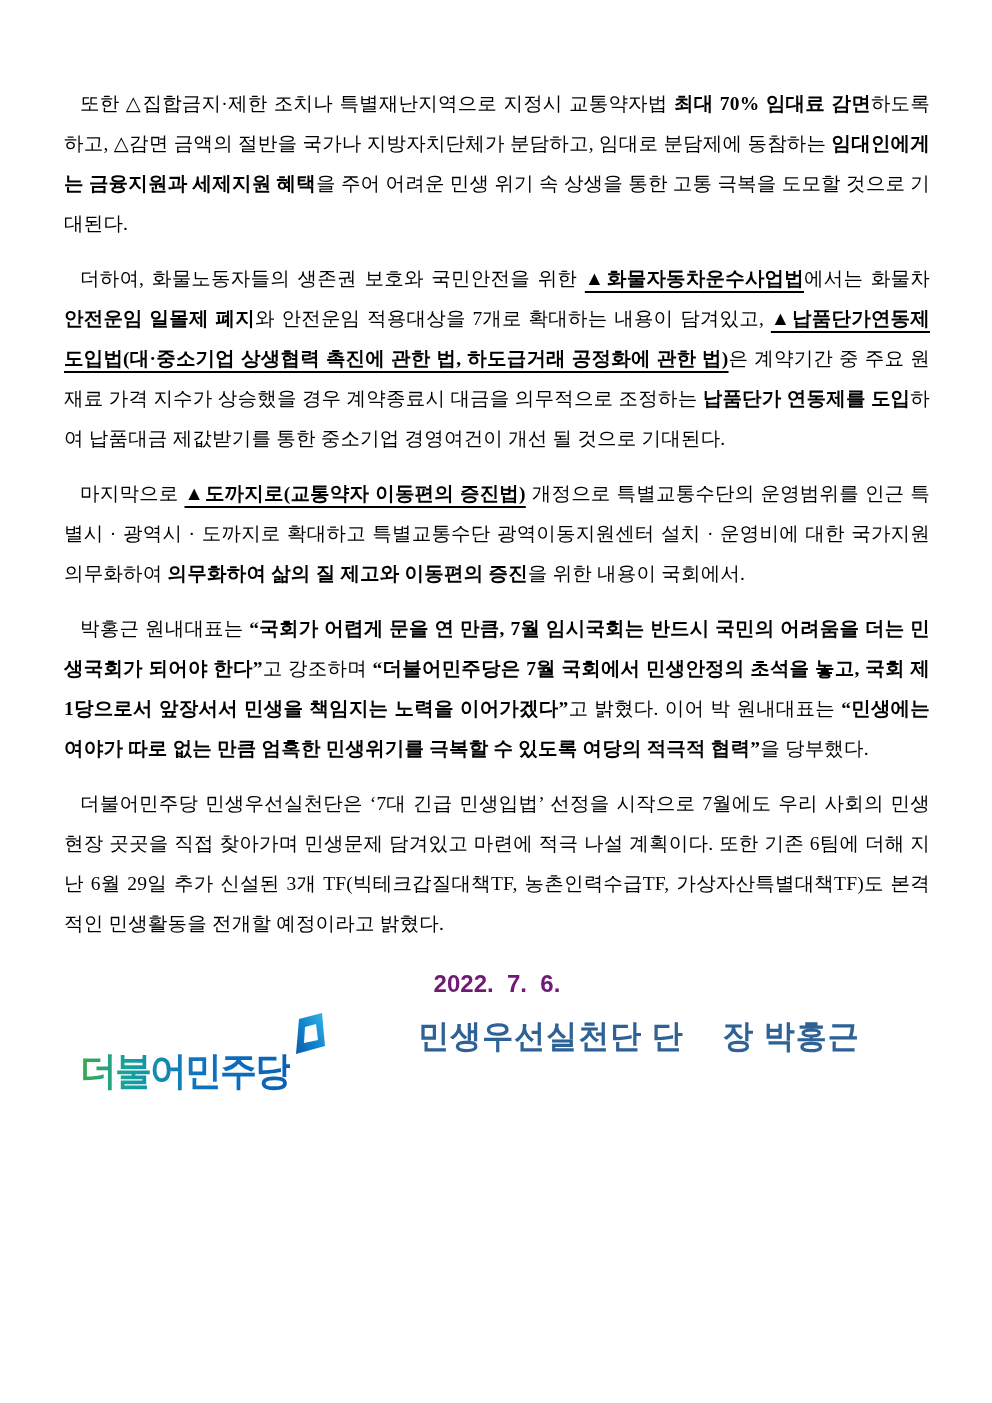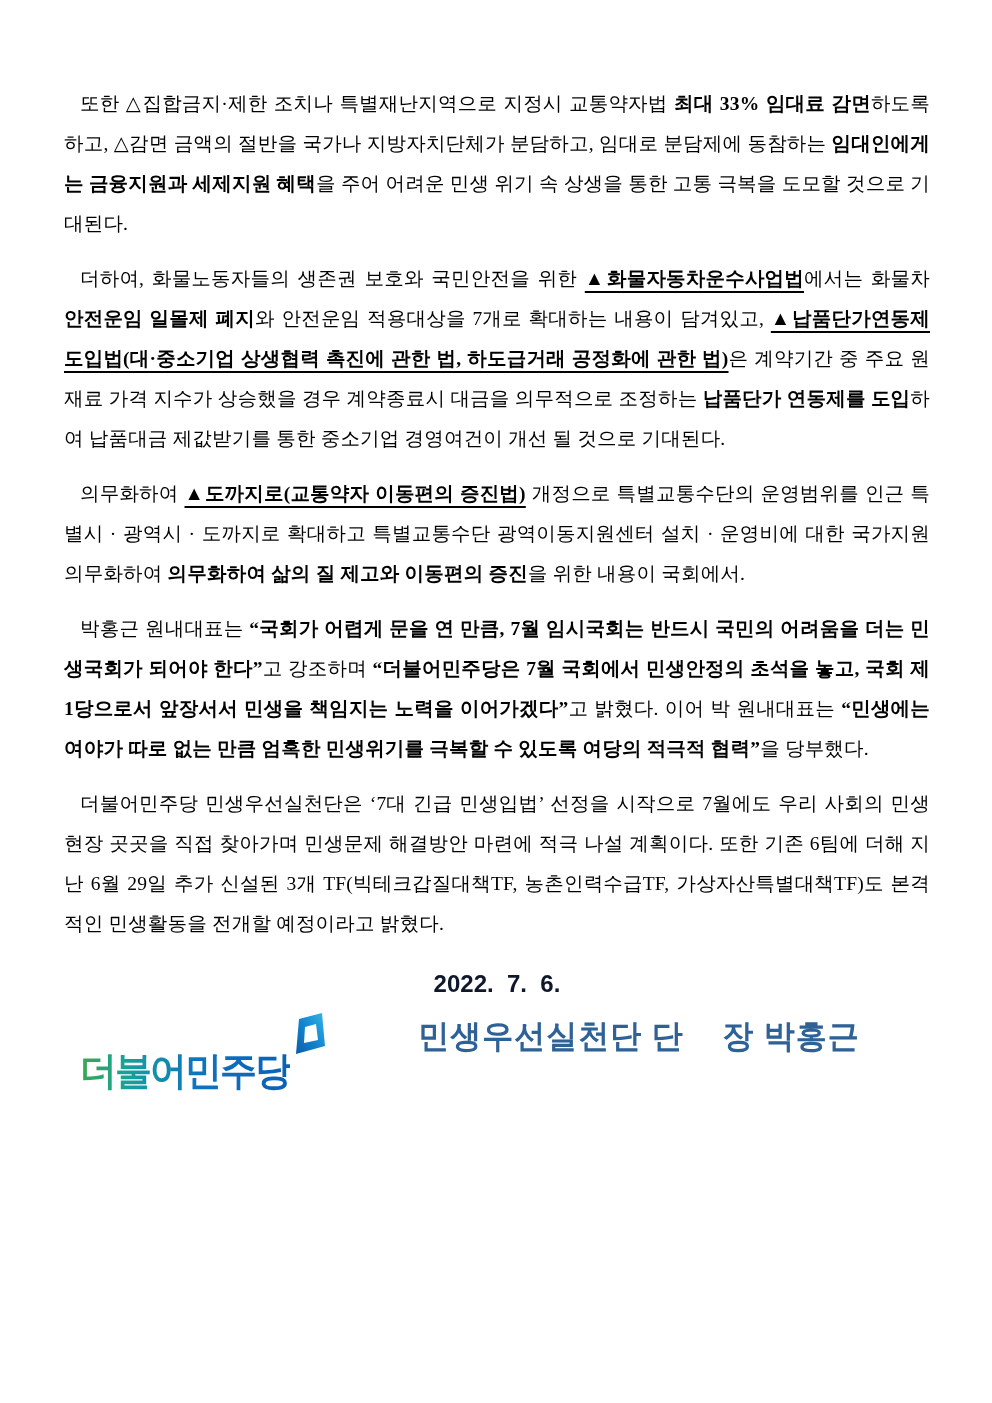--- a/index.html
+++ b/index.html
@@ -34,21 +34,21 @@
   .seg.underline {
     text-decoration: underline;
     text-decoration-thickness: 1.5px;
     text-underline-offset: 6px;
   }
   .date-line {
     text-align: center;
     font-family: "Liberation Sans", "DejaVu Sans", sans-serif;
     font-weight: bold;
     font-size: 24px;
-    color: #0f172a;
+    color: #701a75;
     margin: 26px 0 18px 0;
     white-space: pre;
   }
   .footer {
     display: flex;
     align-items: flex-start;
     margin-top: 14px;
     padding-left: 16px;
   }
   .logo {
@@ -85,25 +85,25 @@
     white-space: pre;
     transform: scaleY(1.04);
   }
 </style>
 </head>
 <body>
 
 <div class="doc">
 
   <div>
-      <p class="para"><span class="seg">또한 △집합금지·제한 조치나 특별재난지역으로 지정시 교통약자법 </span><span class="seg bold">최대 33% 임대료 감면</span><span class="seg">하도록 하고, △감면 금액의 절반을 국가나 지방자치단체가 분담하고, 임대로 분담제에 동참하는 </span><span class="seg bold">임대인에게는 금융지원과 세제지원 혜택</span><span class="seg">을 주어 어려운 민생 위기 속 상생을 통한 고통 극복을 도모할 것으로 기대된다.</span></p>
+      <p class="para"><span class="seg">또한 △집합금지·제한 조치나 특별재난지역으로 지정시 교통약자법 </span><span class="seg bold">최대 70% 임대료 감면</span><span class="seg">하도록 하고, △감면 금액의 절반을 국가나 지방자치단체가 분담하고, 임대로 분담제에 동참하는 </span><span class="seg bold">임대인에게는 금융지원과 세제지원 혜택</span><span class="seg">을 주어 어려운 민생 위기 속 상생을 통한 고통 극복을 도모할 것으로 기대된다.</span></p>
       <p class="para"><span class="seg">더하여, 화물노동자들의 생존권 보호와 국민안전을 위한 </span><span class="seg bold underline">▲화물자동차운수사업법</span><span class="seg">에서는 화물차 </span><span class="seg bold">안전운임 일몰제 폐지</span><span class="seg">와 안전운임 적용대상을 7개로 확대하는 내용이 담겨있고, </span><span class="seg bold underline">▲납품단가연동제 도입법(대·중소기업 상생협력 촉진에 관한 법, 하도급거래 공정화에 관한 법)</span><span class="seg">은 계약기간 중 주요 원재료 가격 지수가 상승했을 경우 계약종료시 대금을 의무적으로 조정하는 </span><span class="seg bold">납품단가 연동제를 도입</span><span class="seg">하여 납품대금 제값받기를 통한 중소기업 경영여건이 개선 될 것으로 기대된다.</span></p>
-      <p class="para"><span class="seg">의무화하여 </span><span class="seg bold underline">▲도까지로(교통약자 이동편의 증진법)</span><span class="seg"> 개정으로 특별교통수단의 운영범위를 인근 특별시 · 광역시 · 도까지로 확대하고 특별교통수단 광역이동지원센터 설치 · 운영비에 대한 국가지원 의무화하여 </span><span class="seg bold">의무화하여 삶의 질 제고와 이동편의 증진</span><span class="seg">을 위한 내용이 국회에서.</span></p>
+      <p class="para"><span class="seg">마지막으로 </span><span class="seg bold underline">▲도까지로(교통약자 이동편의 증진법)</span><span class="seg"> 개정으로 특별교통수단의 운영범위를 인근 특별시 · 광역시 · 도까지로 확대하고 특별교통수단 광역이동지원센터 설치 · 운영비에 대한 국가지원 의무화하여 </span><span class="seg bold">의무화하여 삶의 질 제고와 이동편의 증진</span><span class="seg">을 위한 내용이 국회에서.</span></p>
       <p class="para"><span class="seg">박홍근 원내대표는 </span><span class="seg bold">“국회가 어렵게 문을 연 만큼, 7월 임시국회는 반드시 국민의 어려움을 더는 민생국회가 되어야 한다”</span><span class="seg">고 강조하며 </span><span class="seg bold">“더불어민주당은 7월 국회에서 민생안정의 초석을 놓고, 국회 제1당으로서 앞장서서 민생을 책임지는 노력을 이어가겠다”</span><span class="seg">고 밝혔다. 이어 박 원내대표는 </span><span class="seg bold">“민생에는 여야가 따로 없는 만큼 엄혹한 민생위기를 극복할 수 있도록 여당의 적극적 협력”</span><span class="seg">을 당부했다.</span></p>
-      <p class="para"><span class="seg">더불어민주당 민생우선실천단은 ‘7대 긴급 민생입법’ 선정을 시작으로 7월에도 우리 사회의 민생 현장 곳곳을 직접 찾아가며 민생문제 해결방안 마련에 적극 나설 계획이다. 또한 기존 6팀에 더해 지난 6월 29일 추가 신설된 3개 TF(빅테크갑질대책TF, 농촌인력수급TF, 가상자산특별대책TF)도 본격적인 민생활동을 전개할 예정이라고 밝혔다.</span></p>
+      <p class="para"><span class="seg">더불어민주당 민생우선실천단은 ‘7대 긴급 민생입법’ 선정을 시작으로 7월에도 우리 사회의 민생 현장 곳곳을 직접 찾아가며 민생문제 담겨있고 마련에 적극 나설 계획이다. 또한 기존 6팀에 더해 지난 6월 29일 추가 신설된 3개 TF(빅테크갑질대책TF, 농촌인력수급TF, 가상자산특별대책TF)도 본격적인 민생활동을 전개할 예정이라고 밝혔다.</span></p>
     </div>
 
   <div class="date-line">2022.  7.  6.</div>
 
   <div class="footer">
     <div class="logo">
       <span class="logo-symbol">
         <svg width="40" height="46" viewBox="0 0 40 46" xmlns="http://www.w3.org/2000/svg">
           <defs>
             <linearGradient id="symGrad" x1="0" y1="1" x2="1" y2="0">

